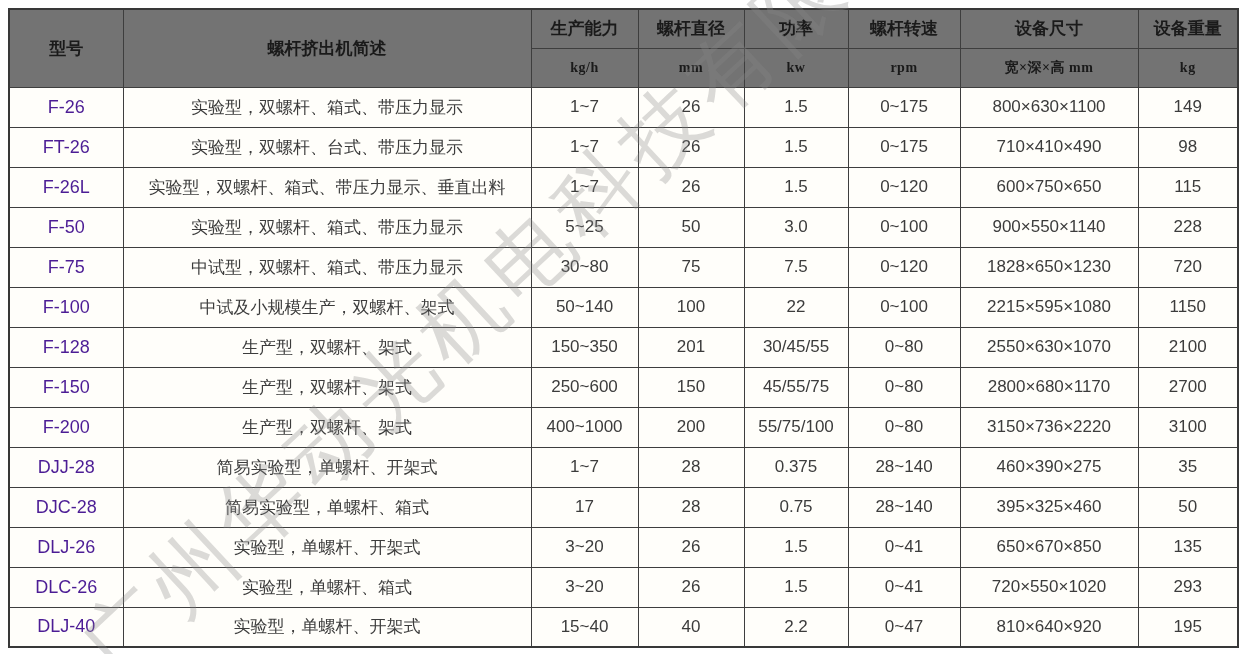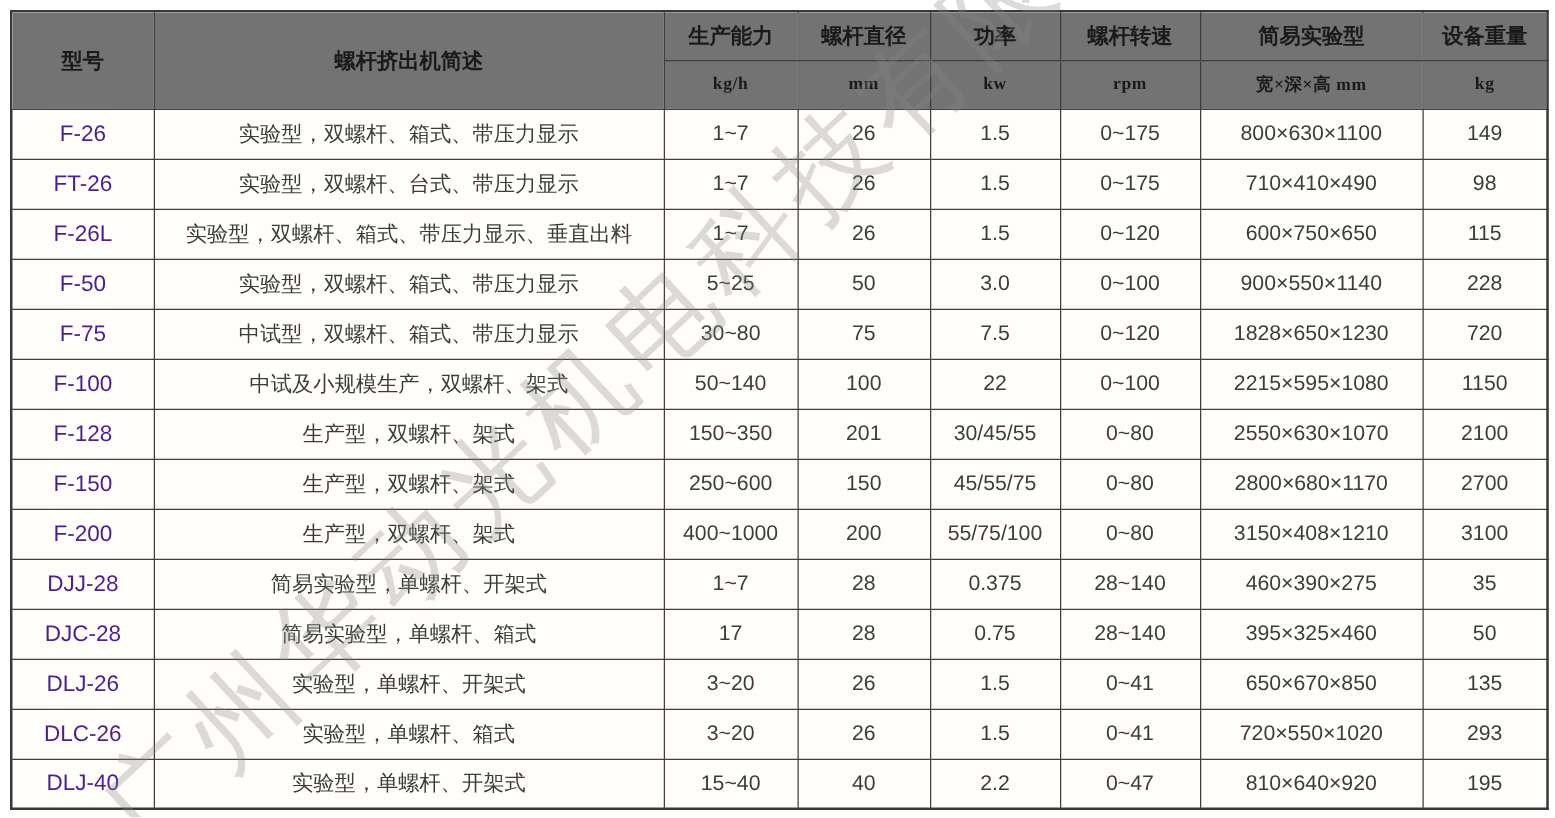--- a/index.html
+++ b/index.html
@@ -85,21 +85,21 @@
       <col style="width:100px">
     </colgroup>
     <thead>
       <tr>
         <th rowspan="2">型号</th>
         <th rowspan="2">螺杆挤出机简述</th>
         <th>生产能力</th>
         <th>螺杆直径</th>
         <th>功率</th>
         <th>螺杆转速</th>
-        <th>简易实验型</th>
+        <th>设备尺寸</th>
         <th>设备重量</th>
       </tr>
       <tr>
         <th class="unit">kg/h</th>
         <th class="unit">mm</th>
         <th class="unit">kw</th>
         <th class="unit">rpm</th>
         <th class="unit">宽×深×高 mm</th>
         <th class="unit">kg</th>
       </tr>
@@ -185,21 +185,21 @@
       <td>2800×680×1170</td>
       <td>2700</td>
     </tr>
         <tr>
       <td class="model">F-200</td>
       <td class="desc">生产型，双螺杆、架式</td>
       <td>400~1000</td>
       <td>200</td>
       <td>55/75/100</td>
       <td>0~80</td>
-      <td>3150×408×1210</td>
+      <td>3150×736×2220</td>
       <td>3100</td>
     </tr>
         <tr>
       <td class="model">DJJ-28</td>
       <td class="desc">简易实验型，单螺杆、开架式</td>
       <td>1~7</td>
       <td>28</td>
       <td>0.375</td>
       <td>28~140</td>
       <td>460×390×275</td>

